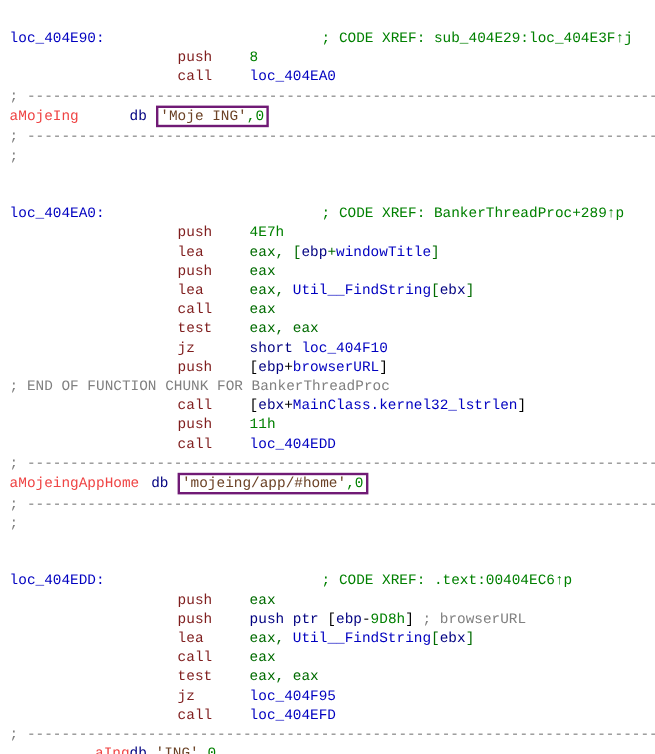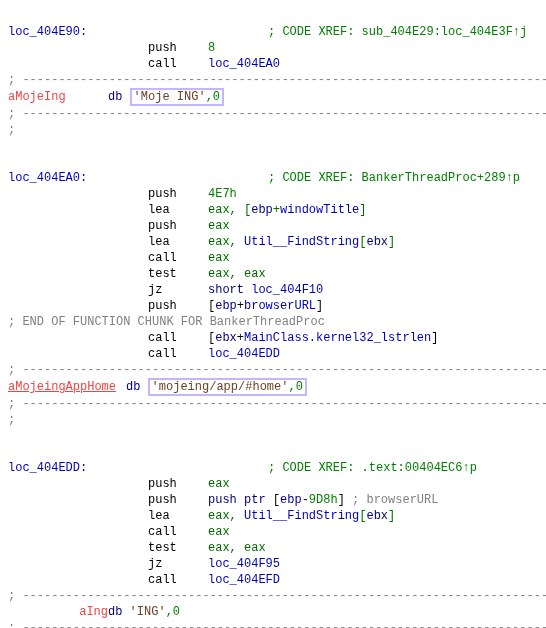--- a/index.html
+++ b/index.html
@@ -14,27 +14,27 @@
     }
     .line {
       display: block;
     }
     .blue { color: #ef4444; }
     .navy { color: #000080; }
     .green { color: #008000; }
     .grey { color: #808080; }
     .brown { color: #6b4226; }
     .highlight {
-      border: 2px solid #c4b5fd;
+      border: 2px solid #701a75;
       padding: 0 2px;
       display: inline-block;
       line-height: 14px;
     }
     .col-label { display:inline-block; width: 140px; color:#0000c0;margin-top:16px; }
-    .col-mnem { display:inline-block; width: 60px; color:#000000; }
+    .col-mnem { display:inline-block; width: 60px; color:#7f1d1d; }
     .indent { display:inline-block; width:140px; }
     .xref { color:#008000; }
     .op-blue { color:#0000c0; }
     .op-green { color:#008000; }
     .op-darkgreen { color: #006b00; }
   </style>
 </head>
 <body>
 
 <div>
@@ -54,25 +54,26 @@
 <span class="line"><span class="indent"></span><span class="col-mnem">push</span><span class="op-green">4E7h</span></span>
 <span class="line"><span class="indent"></span><span class="col-mnem">lea</span><span class="op-darkgreen">eax, [<span class="navy">ebp</span>+<span class="op-blue">windowTitle</span>]</span></span>
 <span class="line"><span class="indent"></span><span class="col-mnem">push</span><span class="op-darkgreen">eax</span></span>
 <span class="line"><span class="indent"></span><span class="col-mnem">lea</span><span class="op-darkgreen">eax, <span class="op-blue">Util__FindString</span>[<span class="navy">ebx</span>]</span></span>
 <span class="line"><span class="indent"></span><span class="col-mnem">call</span><span class="op-darkgreen">eax</span></span>
 <span class="line"><span class="indent"></span><span class="col-mnem">test</span><span class="op-darkgreen">eax, eax</span></span>
 <span class="line"><span class="indent"></span><span class="col-mnem">jz</span><span class="op-blue"><span class="navy">short</span> loc_404F10</span></span>
 <span class="line"><span class="indent"></span><span class="col-mnem">push</span><span>[<span class="navy">ebp</span>+<span class="op-blue">browserURL</span>]</span></span>
 <span class="line grey">; END OF FUNCTION CHUNK FOR BankerThreadProc</span>
 <span class="line"><span class="indent"></span><span class="col-mnem">call</span><span>[<span class="navy">ebx</span>+<span class="op-blue">MainClass.kernel32_lstrlen</span>]</span></span>
+<span class="line"><span class="indent"></span><span class="col-mnem">push</span><span class="op-green">11h</span></span>
 <span class="line"><span class="indent"></span><span class="col-mnem">call</span><span class="op-blue">loc_404EDD</span></span>
 
 <span class="line grey">; ---------------------------------------------------------------------------</span>
 
-<span class="line"><span class="blue" style="display:inline-block;width:118px;text-decoration:underline;">aMojeingAppHome</span><span class="navy">db</span> <span class="highlight"><span class="brown">'mojeing/app/#home'</span><span class="green">,0</span></span></span>
+<span class="line"><span class="blue" style="display:inline-block;width:118px;">aMojeingAppHome</span><span class="navy">db</span> <span class="highlight"><span class="brown">'mojeing/app/#home'</span><span class="green">,0</span></span></span>
 <span class="line grey">; ---------------------------------------------------------------------------</span>
 <span class="line grey">;</span>
 <span class="line">&nbsp;</span>
 
 <span class="line"><span class="col-label">loc_404EDD:</span><span style="display:inline-block;width:120px;"></span><span class="xref">; CODE XREF: .text:00404EC6↑p</span></span>
 <span class="line"><span class="indent"></span><span class="col-mnem">push</span><span class="op-darkgreen">eax</span></span>
 <span class="line"><span class="indent"></span><span class="col-mnem">push</span><span><span class="navy">push ptr</span> [<span class="navy">ebp</span>-<span class="op-green">9D8h</span>] <span class="grey">; browserURL</span></span></span>
 <span class="line"><span class="indent"></span><span class="col-mnem">lea</span><span class="op-darkgreen">eax, <span class="op-blue">Util__FindString</span>[<span class="navy">ebx</span>]</span></span>
 <span class="line"><span class="indent"></span><span class="col-mnem">call</span><span class="op-darkgreen">eax</span></span>
 <span class="line"><span class="indent"></span><span class="col-mnem">test</span><span class="op-darkgreen">eax, eax</span></span>

